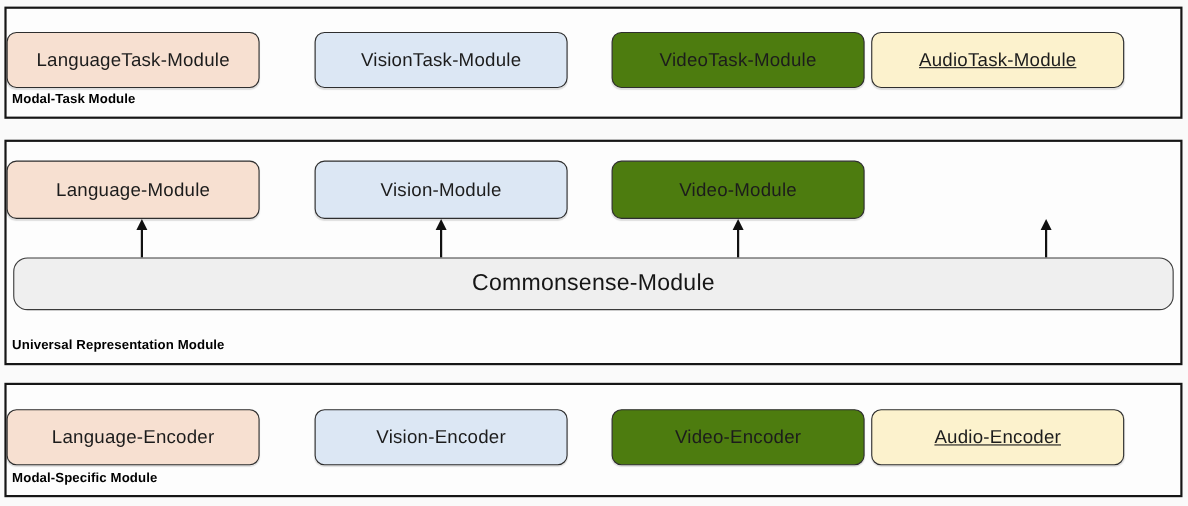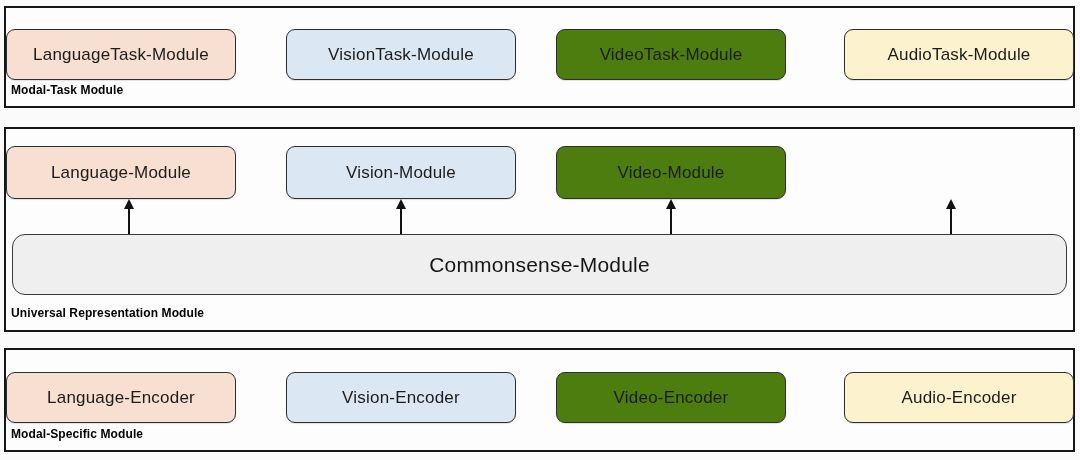--- a/index.html
+++ b/index.html
@@ -35,21 +35,21 @@
     align-items: center;
     justify-content: center;
     font-size: 17px;
     color: #1c1c1c;
     letter-spacing: 0.2px;
     box-shadow: 0 1px 1px rgba(0,0,0,0.12);
   }
   .col-0 { left: 0; }
   .col-1 { left: 280px; text-align: center; }
   .col-2 { left: 550px; }
-  .col-3 { left: 838px; }
+  .col-3 { left: 786px; text-decoration: underline; }
 
   .panel-top .mbox    { top: 21px; }
   .panel-mid .mbox    { top: 17px; height: 53px; }
   .panel-bottom .mbox { top: 22px; }
 
   .fill-lang  { background: #f7e0d1; }
   .fill-vis   { background: #dce7f4; }
   .fill-vid   { background: #4d7c0f; }
   .fill-aud   { background: #fcf2cd; }
 
@@ -94,21 +94,21 @@
   .ar-0 { left: 123px; }
   .ar-1 { left: 395px; }
   .ar-2 { left: 665px; }
   .ar-3 { left: 945px; }
 
   .widebox {
     position: absolute;
     left: 6px;
     top: 105px;
     width: 1055px;
-    height: 61px;
+    height: 48px;
     background: #efefef;
     border: 1.6px solid #3a3a3a;
     border-radius: 13px;
     display: flex;
     align-items: center;
     justify-content: center;
     font-size: 21px;
     color: #161616;
     letter-spacing: 0.2px;
   }

